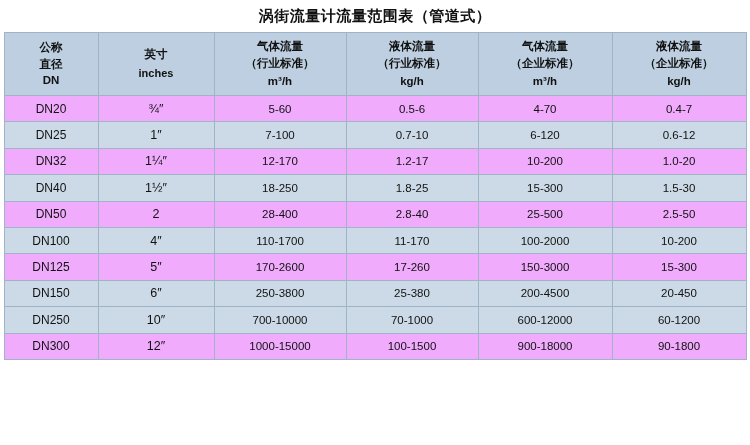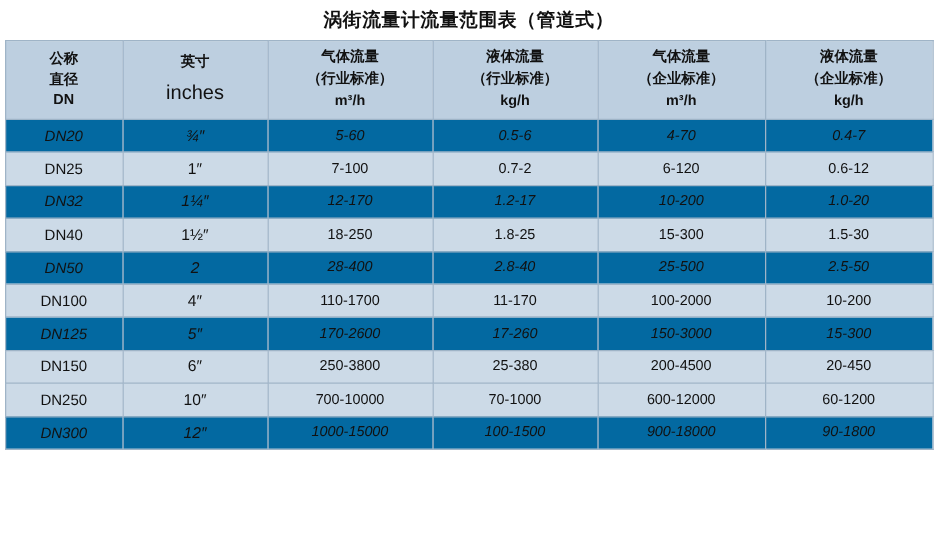--- a/index.html
+++ b/index.html
@@ -57,33 +57,32 @@
     font-weight: bold;
   }
   thead th .unit {
     display: block;
     font-weight: bold;
     font-size: 11.5px;
     padding-top: 2px;
   }
   thead th.col-inch .sub2 {
     display: block;
-    font-weight: normal;
-    font-size: 16px;
+    font-weight: bold;
+    font-size: 11px;
     padding-top: 4px;
   }
   tbody tr td {
     height: 25.4px;
   }
   tbody tr.odd td {
     background: #ccdae7;
   }
   tbody tr.even td {
-    background: #0369a1;
-    font-style: italic;
+    background: #f0abfc;
   }
   tbody td.dn {
     font-size: 12px;
   }
   tbody td.inch {
     font-size: 12.5px;
   }
   .col-dn   { width: 94px; }
   .col-inch { width: 116px; }
   .col-g1   { width: 132px; }
@@ -146,21 +145,21 @@
           <td class="inch">¾″</td>
           <td class="val">5-60</td>
           <td class="val">0.5-6</td>
           <td class="val">4-70</td>
           <td class="val">0.4-7</td>
         </tr>
         <tr class="odd">
           <td class="dn">DN25</td>
           <td class="inch">1″</td>
           <td class="val">7-100</td>
-          <td class="val">0.7-2</td>
+          <td class="val">0.7-10</td>
           <td class="val">6-120</td>
           <td class="val">0.6-12</td>
         </tr>
         <tr class="even">
           <td class="dn">DN32</td>
           <td class="inch">1¼″</td>
           <td class="val">12-170</td>
           <td class="val">1.2-17</td>
           <td class="val">10-200</td>
           <td class="val">1.0-20</td>

